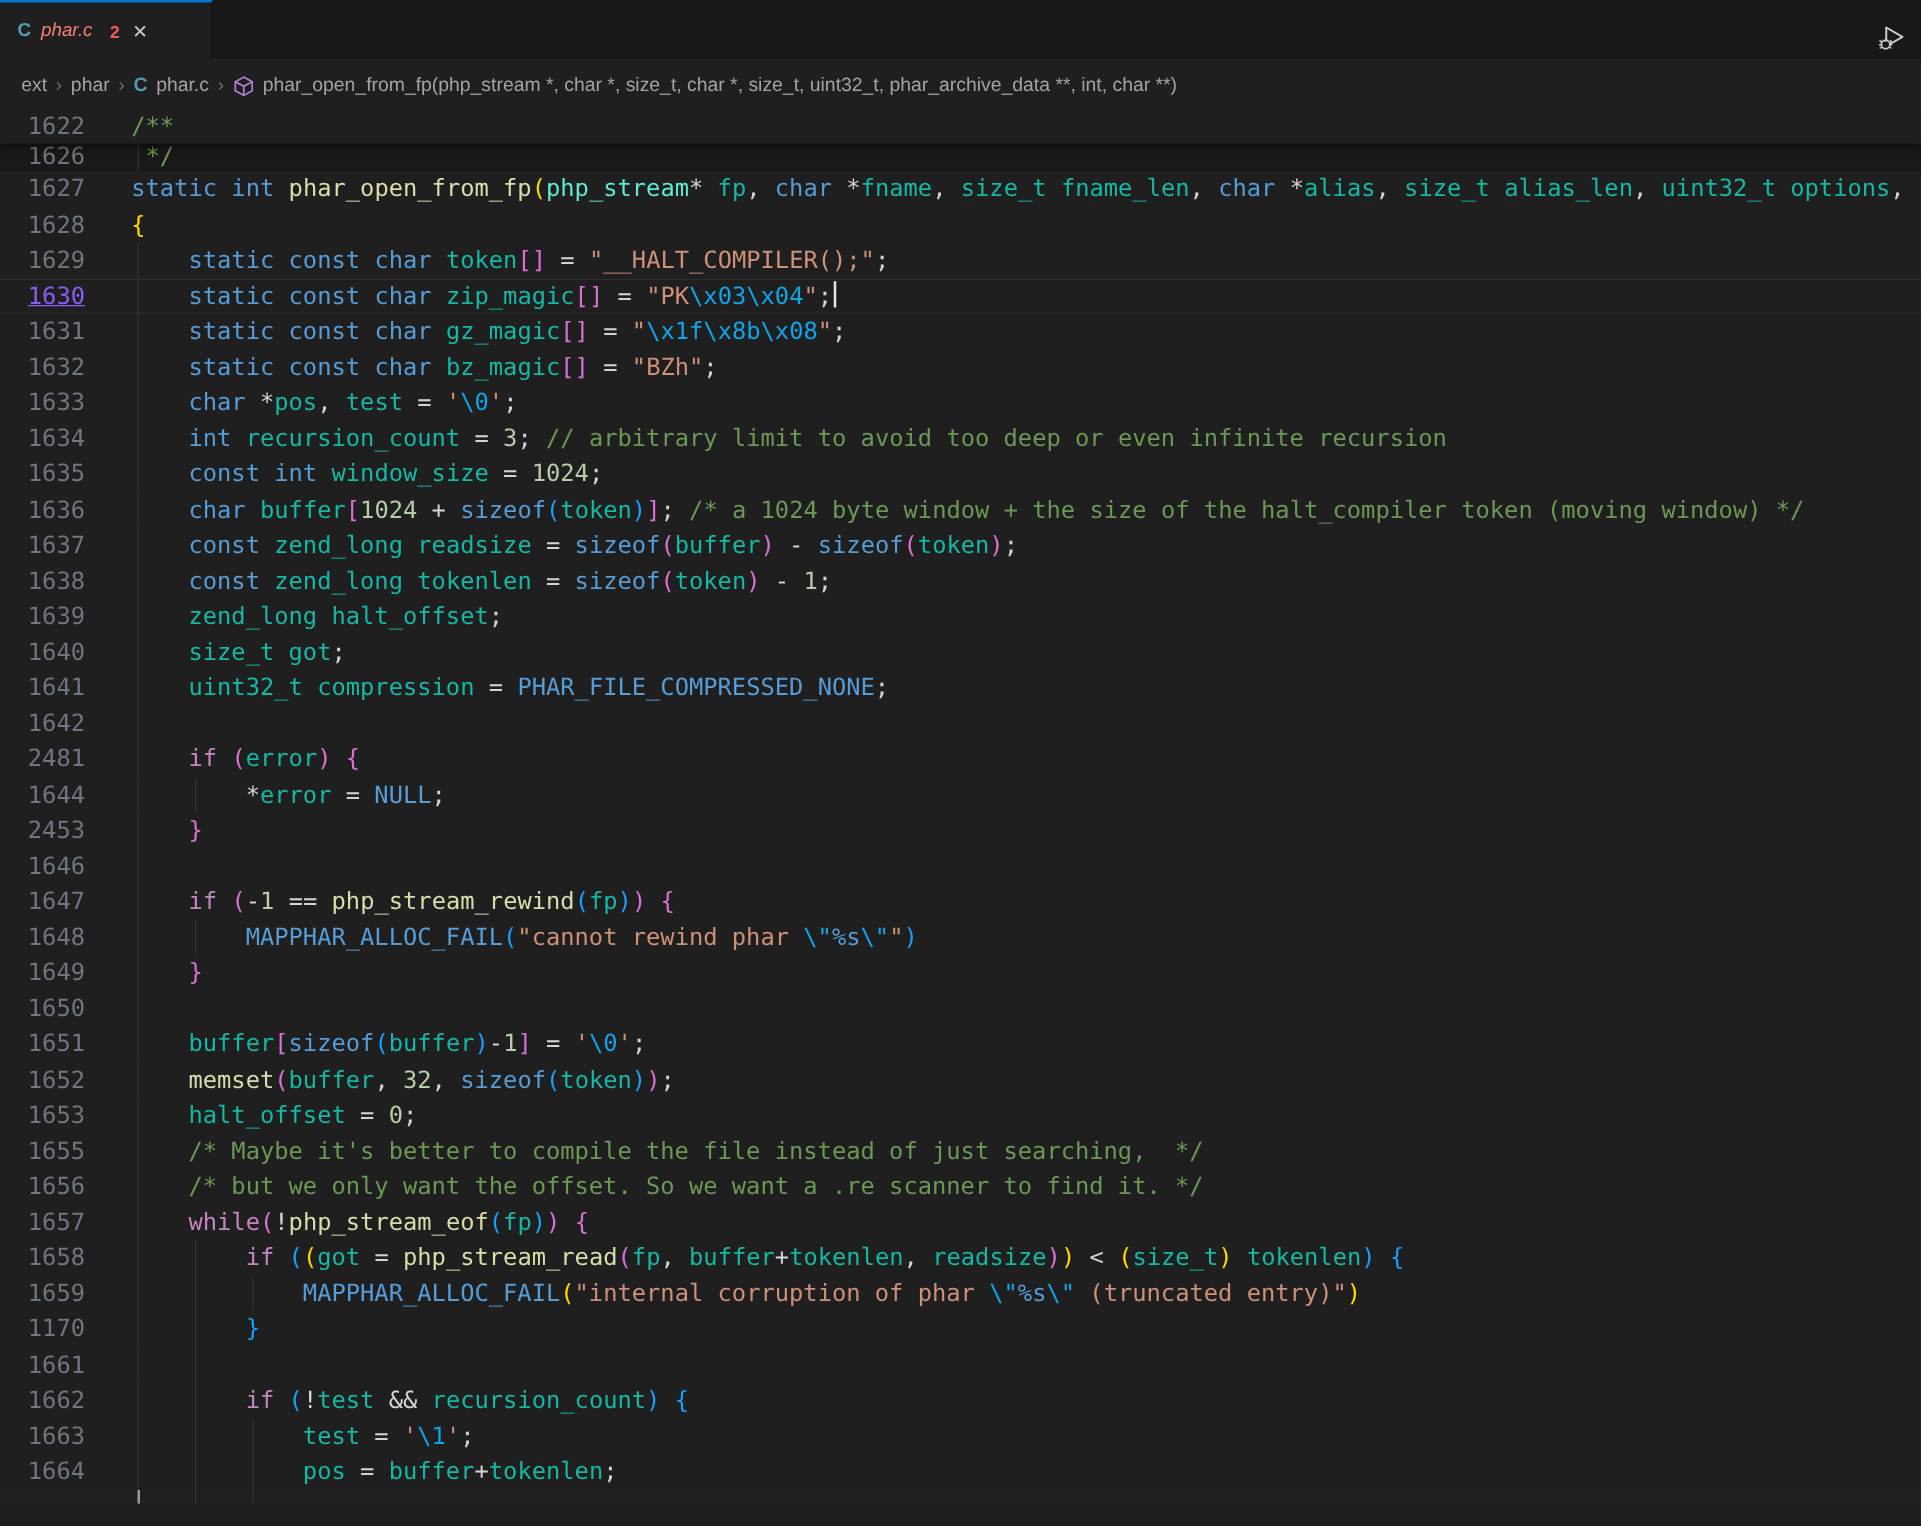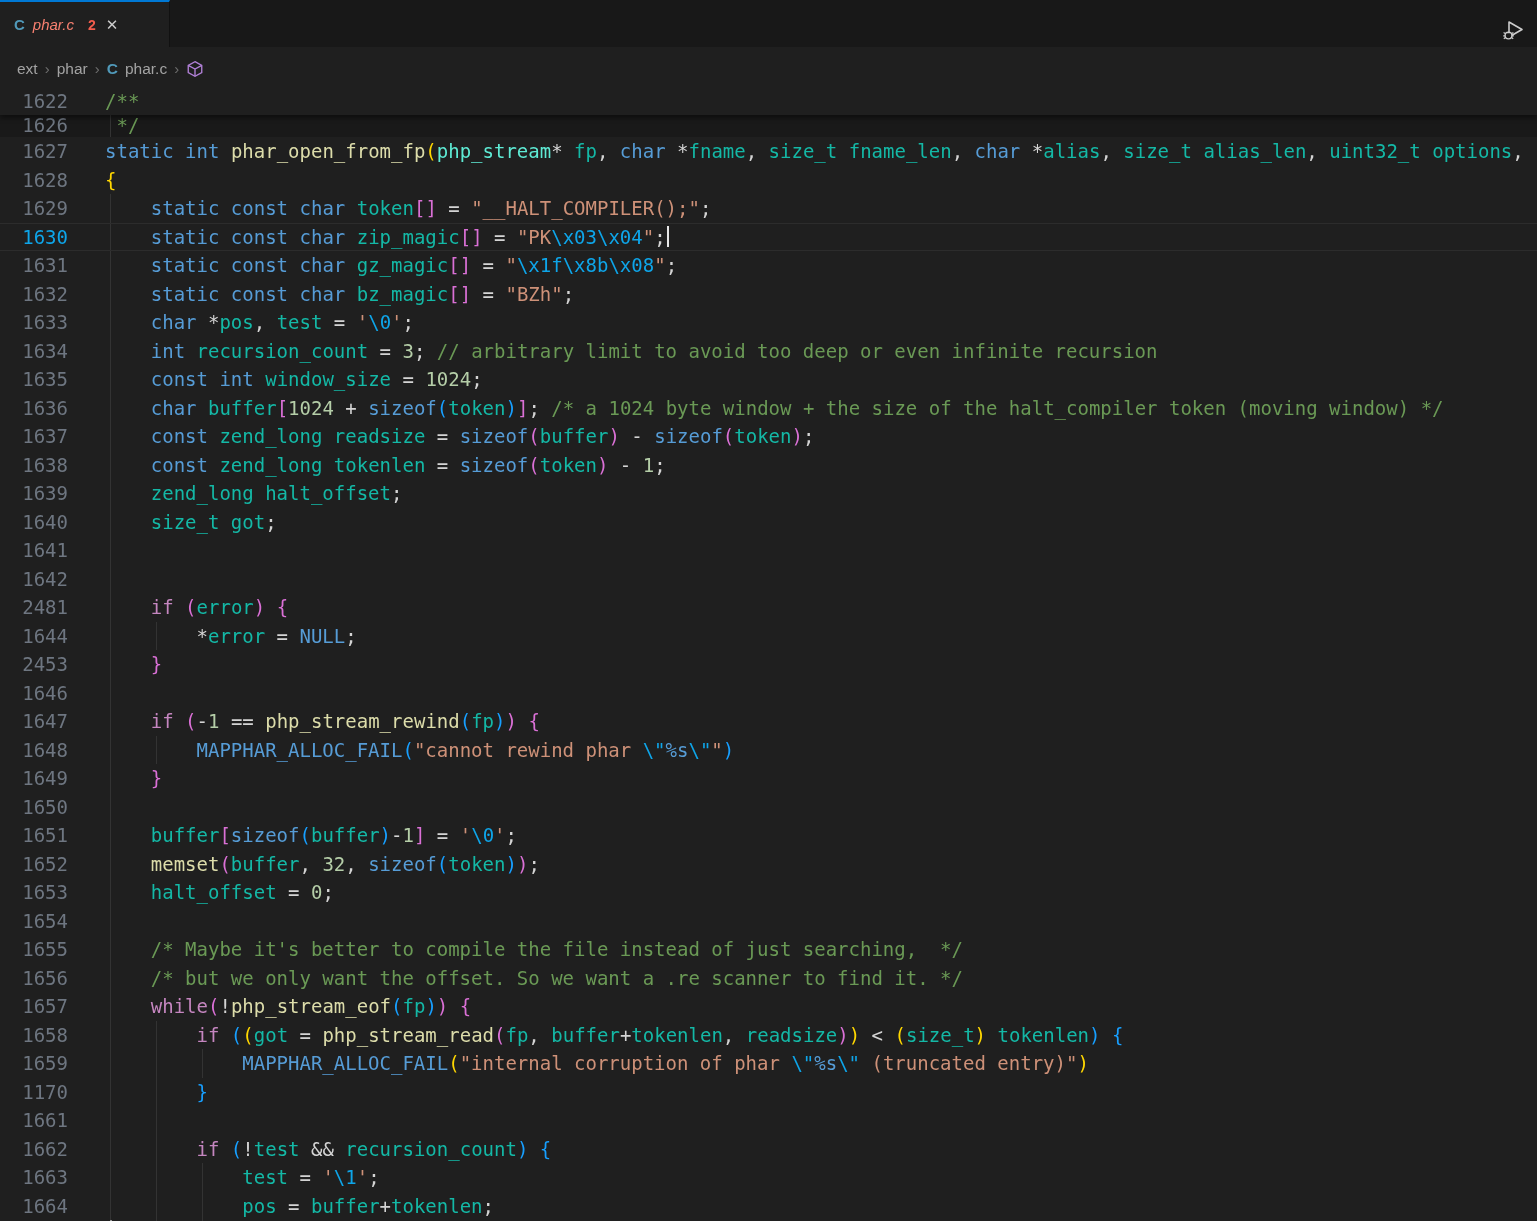--- a/index.html
+++ b/index.html
@@ -23,21 +23,21 @@
   .breadcrumb .symicon { margin-right:6px; display:inline-flex; }
   
   .editor { position:absolute; left:0; top:90px; width:1537px; height:1131px; background:#1f1f1f;
     font-family:"DejaVu Sans Mono", monospace; font-size:19px; overflow:hidden; }
   .row { position:relative; height:28.5px; line-height:28.5px; white-space:pre; }
   .row.sticky { height:25px; line-height:23px; background:#1f1f1f; z-index:3;
     box-shadow:0 3px 5px rgba(0,0,0,.45); }
   .row.band { height:22px; line-height:20px; background:#191919; overflow:hidden;padding-left:36px; }
   .row.partial { height:11px; overflow:hidden; background:#202020; }
   .gutter { position:absolute; left:0; top:0; width:68px; text-align:right; color:#6e7681; }
-  .cur .gutter { color:#0ea5e9; }
+  .cur .gutter { color:#8b5cf6;text-decoration:underline; }
   .cur::after { content:''; position:absolute; left:0; right:0; top:0; bottom:0;
     border-top:1px solid #2c2c2c; border-bottom:1px solid #2c2c2c; pointer-events:none; }
   .code { position:absolute; left:105px; top:0; }
   .guide { position:absolute; top:0; bottom:0; width:1px; background:#333333; }
   .guide.bright { background:#9a9a9a; width:2px; }
   .cursorbar { display:inline-block; width:2px; height:21px; background:#e6e6e6;
     vertical-align:middle; margin-left:1px; margin-top:-3px; }
   
   .tk-pl{color:#d4d4d4} .tk-kw{color:#569cd6} .tk-ctl{color:#c586c0} .tk-fn{color:#dcdcaa}
   .tk-ty{color:#5eead4} .tk-va{color:#14b8a6} .tk-str{color:#ce9178} .tk-esc{color:#0ea5e9}
@@ -72,53 +72,53 @@
   <span class="sep">›</span>
   <span class="cicon">C</span>
   <span>phar.c</span>
   <span class="sep">›</span>
   <span class="symicon">
     <svg width="18" height="18" viewBox="0 0 16 16" fill="none">
       <path d="M8 1.5 L14 4.8 L14 11.2 L8 14.5 L2 11.2 L2 4.8 Z" stroke="#b180d7" stroke-width="1.2" fill="none"></path>
       <path d="M2 4.8 L8 8 L14 4.8 M8 8 L8 14.5" stroke="#b180d7" stroke-width="1.2" fill="none"></path>
     </svg>
   </span>
+  <span>phar_open_from_fp(php_stream *, char *, size_t, char *, size_t, uint32_t, phar_archive_data **, int, char **)</span>
 </div>
 
 <div class="editor">
     <div class="row sticky"><span class="gutter">1622</span><span class="code"><span class="tk-com">/**</span></span></div>
     <div class="row band"><span class="gutter">1626</span><span class="guide" style="left: 110px;"></span><span class="code"><span class="tk-com"> */</span></span></div>
     <div class="row"><span class="gutter">1627</span><span class="code"><span class="tk-kw">static</span><span class="tk-pl"> </span><span class="tk-kw">int</span><span class="tk-pl"> </span><span class="tk-fn">phar_open_from_fp</span><span class="tk-b1">(</span><span class="tk-ty">php_stream</span><span class="tk-pl">* </span><span class="tk-va">fp</span><span class="tk-pl">, </span><span class="tk-kw">char</span><span class="tk-pl"> *</span><span class="tk-va">fname</span><span class="tk-pl">, </span><span class="tk-va">size_t</span><span class="tk-pl"> </span><span class="tk-va">fname_len</span><span class="tk-pl">, </span><span class="tk-kw">char</span><span class="tk-pl"> *</span><span class="tk-va">alias</span><span class="tk-pl">, </span><span class="tk-va">size_t</span><span class="tk-pl"> </span><span class="tk-va">alias_len</span><span class="tk-pl">, </span><span class="tk-va">uint32_t</span><span class="tk-pl"> </span><span class="tk-va">options</span><span class="tk-pl">,</span></span></div>
     <div class="row"><span class="gutter">1628</span><span class="code"><span class="tk-b1">{</span></span></div>
     <div class="row"><span class="gutter">1629</span><span class="guide" style="left: 110px;"></span><span class="code"><span class="tk-pl">    </span><span class="tk-kw">static</span><span class="tk-pl"> </span><span class="tk-kw">const</span><span class="tk-pl"> </span><span class="tk-kw">char</span><span class="tk-pl"> </span><span class="tk-va">token</span><span class="tk-b2">[]</span><span class="tk-pl"> = </span><span class="tk-str">"__HALT_COMPILER();"</span><span class="tk-pl">;</span></span></div>
     <div class="row cur"><span class="gutter">1630</span><span class="guide" style="left: 110px;"></span><span class="code"><span class="tk-pl">    </span><span class="tk-kw">static</span><span class="tk-pl"> </span><span class="tk-kw">const</span><span class="tk-pl"> </span><span class="tk-kw">char</span><span class="tk-pl"> </span><span class="tk-va">zip_magic</span><span class="tk-b2">[]</span><span class="tk-pl"> = </span><span class="tk-str">"PK</span><span class="tk-esc">\x03\x04</span><span class="tk-str">"</span><span class="tk-pl">;</span><span class="cursorbar"></span></span></div>
     <div class="row"><span class="gutter">1631</span><span class="guide" style="left: 110px;"></span><span class="code"><span class="tk-pl">    </span><span class="tk-kw">static</span><span class="tk-pl"> </span><span class="tk-kw">const</span><span class="tk-pl"> </span><span class="tk-kw">char</span><span class="tk-pl"> </span><span class="tk-va">gz_magic</span><span class="tk-b2">[]</span><span class="tk-pl"> = </span><span class="tk-str">"</span><span class="tk-esc">\x1f\x8b\x08</span><span class="tk-str">"</span><span class="tk-pl">;</span></span></div>
     <div class="row"><span class="gutter">1632</span><span class="guide" style="left: 110px;"></span><span class="code"><span class="tk-pl">    </span><span class="tk-kw">static</span><span class="tk-pl"> </span><span class="tk-kw">const</span><span class="tk-pl"> </span><span class="tk-kw">char</span><span class="tk-pl"> </span><span class="tk-va">bz_magic</span><span class="tk-b2">[]</span><span class="tk-pl"> = </span><span class="tk-str">"BZh"</span><span class="tk-pl">;</span></span></div>
     <div class="row"><span class="gutter">1633</span><span class="guide" style="left: 110px;"></span><span class="code"><span class="tk-pl">    </span><span class="tk-kw">char</span><span class="tk-pl"> *</span><span class="tk-va">pos</span><span class="tk-pl">, </span><span class="tk-va">test</span><span class="tk-pl"> = </span><span class="tk-str">'</span><span class="tk-esc">\0</span><span class="tk-str">'</span><span class="tk-pl">;</span></span></div>
     <div class="row"><span class="gutter">1634</span><span class="guide" style="left: 110px;"></span><span class="code"><span class="tk-pl">    </span><span class="tk-kw">int</span><span class="tk-pl"> </span><span class="tk-va">recursion_count</span><span class="tk-pl"> = </span><span class="tk-num">3</span><span class="tk-pl">; </span><span class="tk-com">// arbitrary limit to avoid too deep or even infinite recursion</span></span></div>
     <div class="row"><span class="gutter">1635</span><span class="guide" style="left: 110px;"></span><span class="code"><span class="tk-pl">    </span><span class="tk-kw">const</span><span class="tk-pl"> </span><span class="tk-kw">int</span><span class="tk-pl"> </span><span class="tk-va">window_size</span><span class="tk-pl"> = </span><span class="tk-num">1024</span><span class="tk-pl">;</span></span></div>
     <div class="row"><span class="gutter">1636</span><span class="guide" style="left: 110px;"></span><span class="code"><span class="tk-pl">    </span><span class="tk-kw">char</span><span class="tk-pl"> </span><span class="tk-va">buffer</span><span class="tk-b2">[</span><span class="tk-num">1024</span><span class="tk-pl"> + </span><span class="tk-kw">sizeof</span><span class="tk-b3">(</span><span class="tk-va">token</span><span class="tk-b3">)</span><span class="tk-b2">]</span><span class="tk-pl">; </span><span class="tk-com">/* a 1024 byte window + the size of the halt_compiler token (moving window) */</span></span></div>
     <div class="row"><span class="gutter">1637</span><span class="guide" style="left: 110px;"></span><span class="code"><span class="tk-pl">    </span><span class="tk-kw">const</span><span class="tk-pl"> </span><span class="tk-va">zend_long</span><span class="tk-pl"> </span><span class="tk-va">readsize</span><span class="tk-pl"> = </span><span class="tk-kw">sizeof</span><span class="tk-b2">(</span><span class="tk-va">buffer</span><span class="tk-b2">)</span><span class="tk-pl"> - </span><span class="tk-kw">sizeof</span><span class="tk-b2">(</span><span class="tk-va">token</span><span class="tk-b2">)</span><span class="tk-pl">;</span></span></div>
     <div class="row"><span class="gutter">1638</span><span class="guide" style="left: 110px;"></span><span class="code"><span class="tk-pl">    </span><span class="tk-kw">const</span><span class="tk-pl"> </span><span class="tk-va">zend_long</span><span class="tk-pl"> </span><span class="tk-va">tokenlen</span><span class="tk-pl"> = </span><span class="tk-kw">sizeof</span><span class="tk-b2">(</span><span class="tk-va">token</span><span class="tk-b2">)</span><span class="tk-pl"> - </span><span class="tk-num">1</span><span class="tk-pl">;</span></span></div>
     <div class="row"><span class="gutter">1639</span><span class="guide" style="left: 110px;"></span><span class="code"><span class="tk-pl">    </span><span class="tk-va">zend_long</span><span class="tk-pl"> </span><span class="tk-va">halt_offset</span><span class="tk-pl">;</span></span></div>
     <div class="row"><span class="gutter">1640</span><span class="guide" style="left: 110px;"></span><span class="code"><span class="tk-pl">    </span><span class="tk-va">size_t</span><span class="tk-pl"> </span><span class="tk-va">got</span><span class="tk-pl">;</span></span></div>
-    <div class="row"><span class="gutter">1641</span><span class="guide" style="left: 110px;"></span></div>
+    <div class="row"><span class="gutter">1641</span><span class="guide" style="left: 110px;"></span><span class="code"><span class="tk-pl">    </span><span class="tk-va">uint32_t</span><span class="tk-pl"> </span><span class="tk-va">compression</span><span class="tk-pl"> = </span><span class="tk-kw">PHAR_FILE_COMPRESSED_NONE</span><span class="tk-pl">;</span></span></div>
     <div class="row"><span class="gutter">1642</span><span class="guide" style="left: 110px;"></span><span class="code"></span></div>
     <div class="row"><span class="gutter">2481</span><span class="guide" style="left: 110px;"></span><span class="code"><span class="tk-pl">    </span><span class="tk-ctl">if</span><span class="tk-pl"> </span><span class="tk-b2">(</span><span class="tk-va">error</span><span class="tk-b2">)</span><span class="tk-pl"> </span><span class="tk-b2">{</span></span></div>
     <div class="row"><span class="gutter">1644</span><span class="guide" style="left: 110px;"></span><span class="guide" style="left: 155.8px;"></span><span class="code"><span class="tk-pl">        *</span><span class="tk-va">error</span><span class="tk-pl"> = </span><span class="tk-kw">NULL</span><span class="tk-pl">;</span></span></div>
     <div class="row"><span class="gutter">2453</span><span class="guide" style="left: 110px;"></span><span class="code"><span class="tk-pl">    </span><span class="tk-b2">}</span></span></div>
     <div class="row"><span class="gutter">1646</span><span class="guide" style="left: 110px;"></span><span class="code"></span></div>
     <div class="row"><span class="gutter">1647</span><span class="guide" style="left: 110px;"></span><span class="code"><span class="tk-pl">    </span><span class="tk-ctl">if</span><span class="tk-pl"> </span><span class="tk-b2">(</span><span class="tk-pl">-</span><span class="tk-num">1</span><span class="tk-pl"> == </span><span class="tk-fn">php_stream_rewind</span><span class="tk-b3">(</span><span class="tk-va">fp</span><span class="tk-b3">)</span><span class="tk-b2">)</span><span class="tk-pl"> </span><span class="tk-b2">{</span></span></div>
     <div class="row"><span class="gutter">1648</span><span class="guide" style="left: 110px;"></span><span class="guide" style="left: 155.8px;"></span><span class="code"><span class="tk-pl">        </span><span class="tk-kw">MAPPHAR_ALLOC_FAIL</span><span class="tk-b3">(</span><span class="tk-str">"cannot rewind phar </span><span class="tk-esc">\"</span><span class="tk-fmt">%s</span><span class="tk-esc">\"</span><span class="tk-str">"</span><span class="tk-b3">)</span></span></div>
     <div class="row"><span class="gutter">1649</span><span class="guide" style="left: 110px;"></span><span class="code"><span class="tk-pl">    </span><span class="tk-b2">}</span></span></div>
     <div class="row"><span class="gutter">1650</span><span class="guide" style="left: 110px;"></span><span class="code"></span></div>
     <div class="row"><span class="gutter">1651</span><span class="guide" style="left: 110px;"></span><span class="code"><span class="tk-pl">    </span><span class="tk-va">buffer</span><span class="tk-b2">[</span><span class="tk-kw">sizeof</span><span class="tk-b3">(</span><span class="tk-va">buffer</span><span class="tk-b3">)</span><span class="tk-pl">-</span><span class="tk-num">1</span><span class="tk-b2">]</span><span class="tk-pl"> = </span><span class="tk-str">'</span><span class="tk-esc">\0</span><span class="tk-str">'</span><span class="tk-pl">;</span></span></div>
     <div class="row"><span class="gutter">1652</span><span class="guide" style="left: 110px;"></span><span class="code"><span class="tk-pl">    </span><span class="tk-fn">memset</span><span class="tk-b2">(</span><span class="tk-va">buffer</span><span class="tk-pl">, </span><span class="tk-num">32</span><span class="tk-pl">, </span><span class="tk-kw">sizeof</span><span class="tk-b3">(</span><span class="tk-va">token</span><span class="tk-b3">)</span><span class="tk-b2">)</span><span class="tk-pl">;</span></span></div>
     <div class="row"><span class="gutter">1653</span><span class="guide" style="left: 110px;"></span><span class="code"><span class="tk-pl">    </span><span class="tk-va">halt_offset</span><span class="tk-pl"> = </span><span class="tk-num">0</span><span class="tk-pl">;</span></span></div>
-    <div class="row"><span class="gutter">1654</span><span class="guide" style="left: 110px;"></span><span class="code"></span></div>
     <div class="row"><span class="gutter">1655</span><span class="guide" style="left: 110px;"></span><span class="code"><span class="tk-pl">    </span><span class="tk-com">/* Maybe it's better to compile the file instead of just searching,  */</span></span></div>
     <div class="row"><span class="gutter">1656</span><span class="guide" style="left: 110px;"></span><span class="code"><span class="tk-pl">    </span><span class="tk-com">/* but we only want the offset. So we want a .re scanner to find it. */</span></span></div>
     <div class="row"><span class="gutter">1657</span><span class="guide" style="left: 110px;"></span><span class="code"><span class="tk-pl">    </span><span class="tk-ctl">while</span><span class="tk-b2">(</span><span class="tk-pl">!</span><span class="tk-fn">php_stream_eof</span><span class="tk-b3">(</span><span class="tk-va">fp</span><span class="tk-b3">)</span><span class="tk-b2">)</span><span class="tk-pl"> </span><span class="tk-b2">{</span></span></div>
     <div class="row"><span class="gutter">1658</span><span class="guide" style="left: 110px;"></span><span class="guide" style="left: 155.8px;"></span><span class="code"><span class="tk-pl">        </span><span class="tk-ctl">if</span><span class="tk-pl"> </span><span class="tk-b3">(</span><span class="tk-b1">(</span><span class="tk-va">got</span><span class="tk-pl"> = </span><span class="tk-fn">php_stream_read</span><span class="tk-b2">(</span><span class="tk-va">fp</span><span class="tk-pl">, </span><span class="tk-va">buffer</span><span class="tk-pl">+</span><span class="tk-va">tokenlen</span><span class="tk-pl">, </span><span class="tk-va">readsize</span><span class="tk-b2">)</span><span class="tk-b1">)</span><span class="tk-pl"> &lt; </span><span class="tk-b1">(</span><span class="tk-va">size_t</span><span class="tk-b1">)</span><span class="tk-pl"> </span><span class="tk-va">tokenlen</span><span class="tk-b3">)</span><span class="tk-pl"> </span><span class="tk-b3">{</span></span></div>
     <div class="row"><span class="gutter">1659</span><span class="guide" style="left: 110px;"></span><span class="guide" style="left: 155.8px;"></span><span class="guide" style="left: 201.6px;"></span><span class="code"><span class="tk-pl">            </span><span class="tk-kw">MAPPHAR_ALLOC_FAIL</span><span class="tk-b1">(</span><span class="tk-str">"internal corruption of phar </span><span class="tk-esc">\"</span><span class="tk-fmt">%s</span><span class="tk-esc">\"</span><span class="tk-str"> (truncated entry)"</span><span class="tk-b1">)</span></span></div>
     <div class="row"><span class="gutter">1170</span><span class="guide" style="left: 110px;"></span><span class="guide" style="left: 155.8px;"></span><span class="code"><span class="tk-pl">        </span><span class="tk-b3">}</span></span></div>
     <div class="row"><span class="gutter">1661</span><span class="guide" style="left: 110px;"></span><span class="guide" style="left: 155.8px;"></span><span class="code"></span></div>
     <div class="row"><span class="gutter">1662</span><span class="guide" style="left: 110px;"></span><span class="guide" style="left: 155.8px;"></span><span class="code"><span class="tk-pl">        </span><span class="tk-ctl">if</span><span class="tk-pl"> </span><span class="tk-b3">(</span><span class="tk-pl">!</span><span class="tk-va">test</span><span class="tk-pl"> &amp;&amp; </span><span class="tk-va">recursion_count</span><span class="tk-b3">)</span><span class="tk-pl"> </span><span class="tk-b3">{</span></span></div>
     <div class="row"><span class="gutter">1663</span><span class="guide" style="left: 110px;"></span><span class="guide" style="left: 155.8px;"></span><span class="guide" style="left: 201.6px;"></span><span class="code"><span class="tk-pl">            </span><span class="tk-va">test</span><span class="tk-pl"> = </span><span class="tk-str">'</span><span class="tk-esc">\1</span><span class="tk-str">'</span><span class="tk-pl">;</span></span></div>
     <div class="row"><span class="gutter">1664</span><span class="guide" style="left: 110px;"></span><span class="guide" style="left: 155.8px;"></span><span class="guide" style="left: 201.6px;"></span><span class="code"><span class="tk-pl">            </span><span class="tk-va">pos</span><span class="tk-pl"> = </span><span class="tk-va">buffer</span><span class="tk-pl">+</span><span class="tk-va">tokenlen</span><span class="tk-pl">;</span></span></div>

